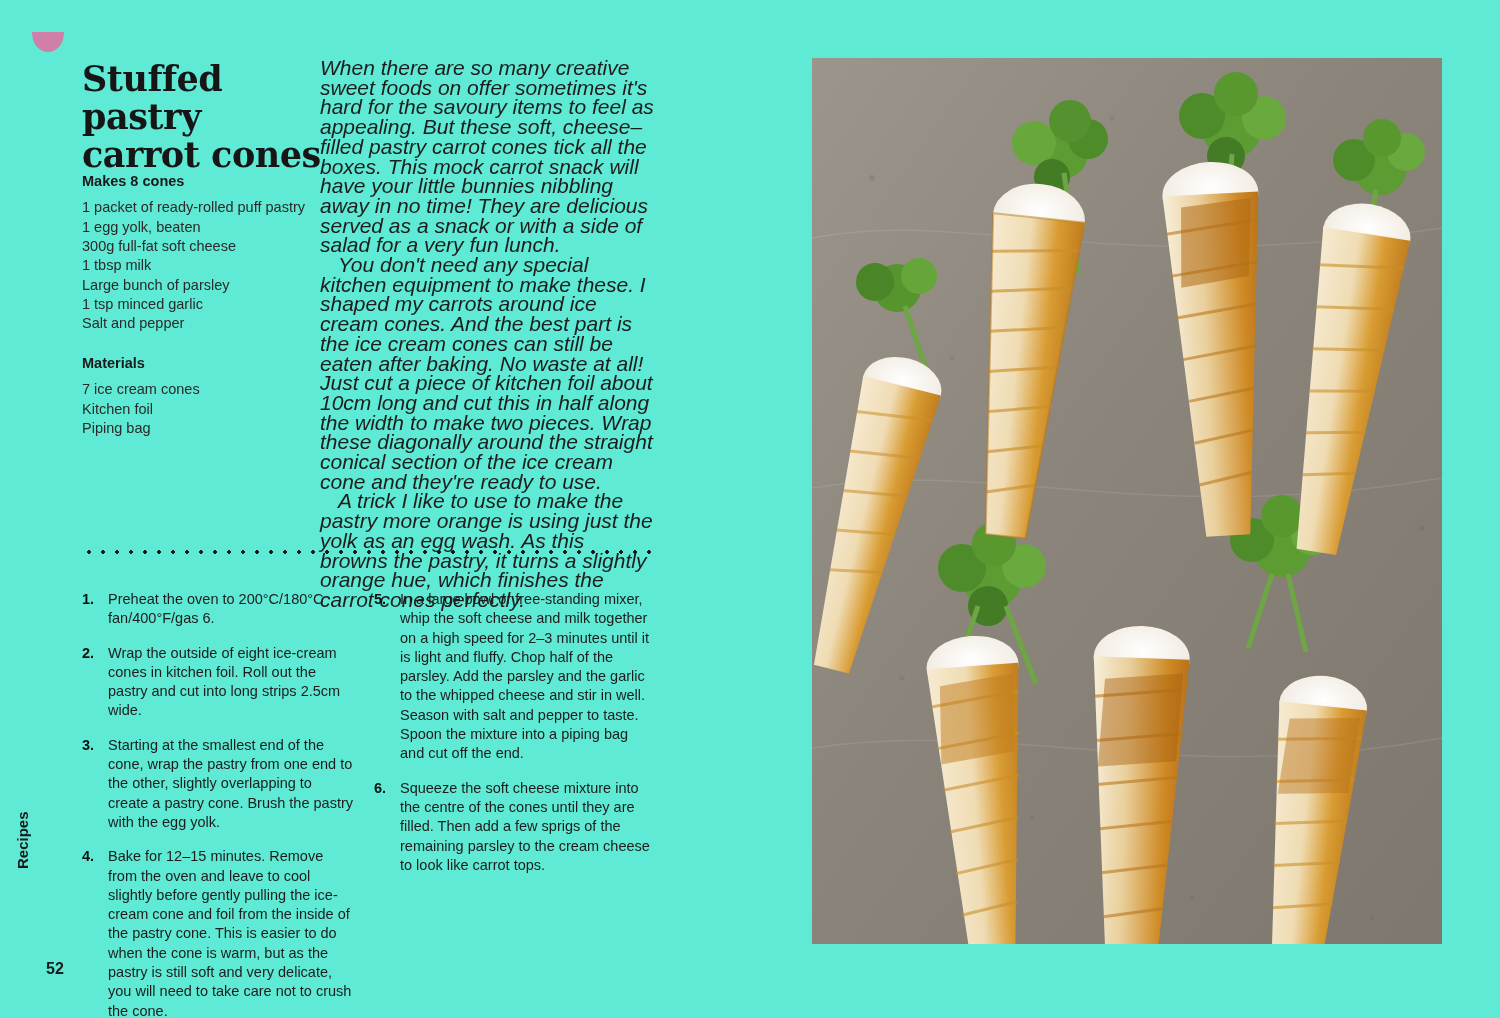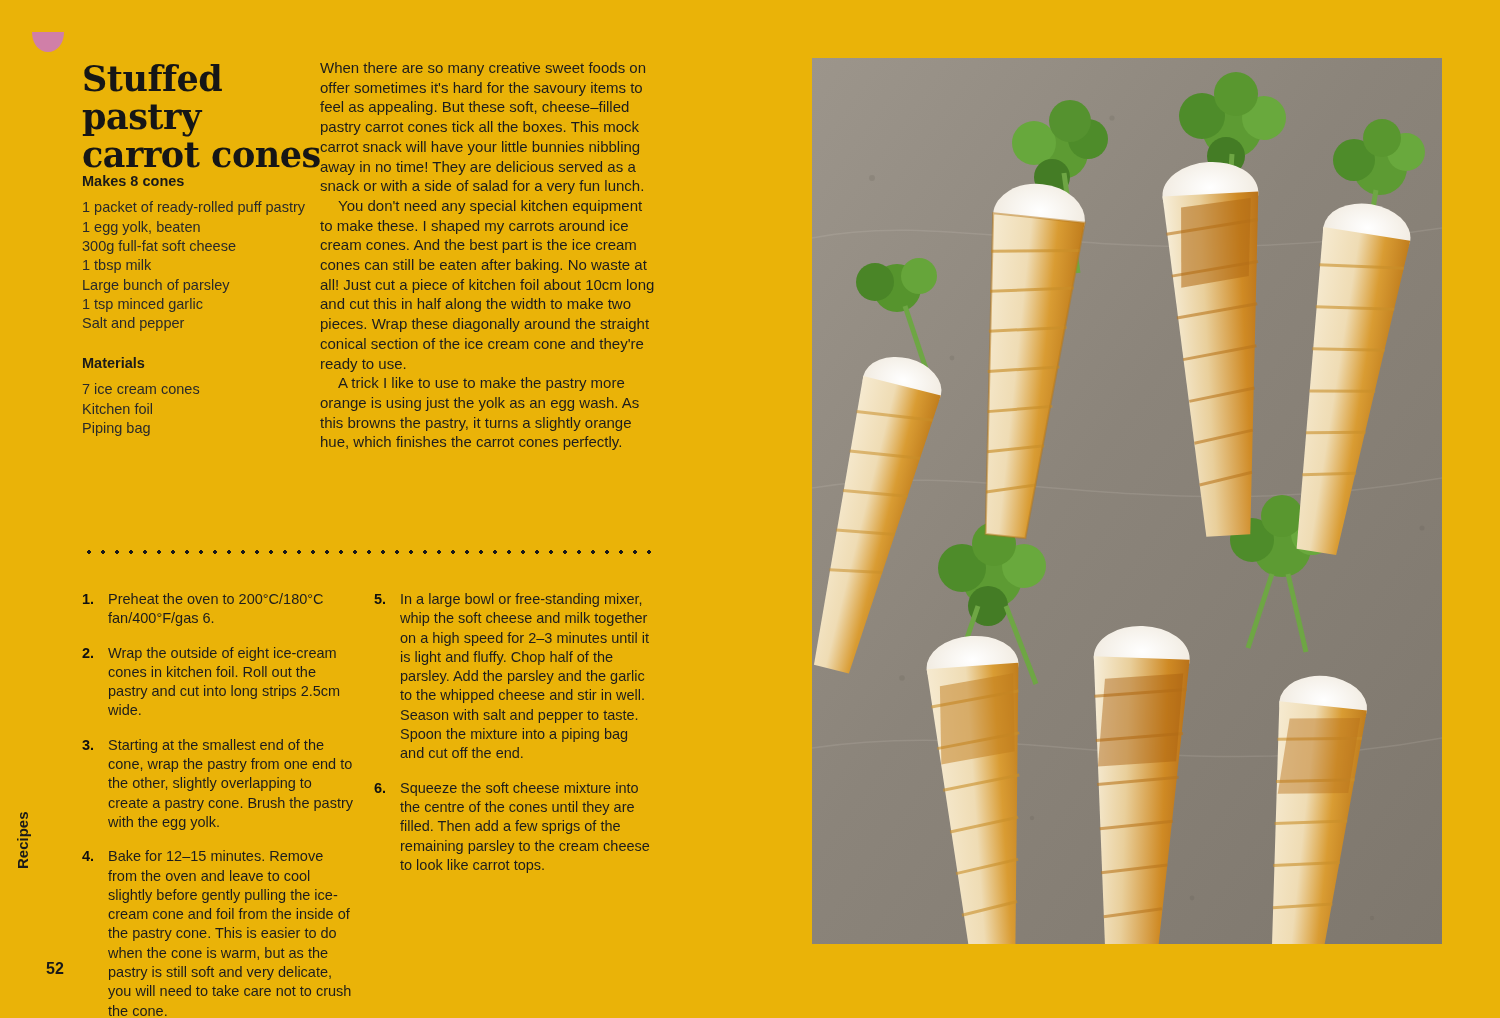--- a/index.html
+++ b/index.html
@@ -5,21 +5,21 @@
   * { box-sizing: border-box; }
   html, body {
     margin: 0; padding: 0;
     width: 1500px; height: 1018px;
     background: #ffffff;
     font-family: "Liberation Sans", sans-serif;
   }
   .page {
     position: relative;
     width: 1500px; height: 1018px;
-    background: #eab308;
+    background: #5eead4;
     overflow: hidden;
   }
 
   
   .left-col {
     position: absolute;
     left: 82px; top: 30px;
     width: 240px;
   }
   .bowl-icon {
@@ -69,23 +69,24 @@
     background-size: 14px 8px;
     background-repeat: repeat-x;
     background-position: 0 center;
   }
 
   
   .intro {
     position: absolute;
     left: 320px; top: 58px;
     width: 335px;
-    font-size: 15px;
+    font-size: 21px;
     line-height: 19.7px;
     color: #1d1d1d;
+    font-style: italic;
   }
   .intro p { margin: 0; }
   .intro p + p { text-indent: 18px; }
 
   
   .steps-col {
     position: absolute;
     font-size: 14.5px;
     line-height: 19.3px;
     color: #1d1d1d;

